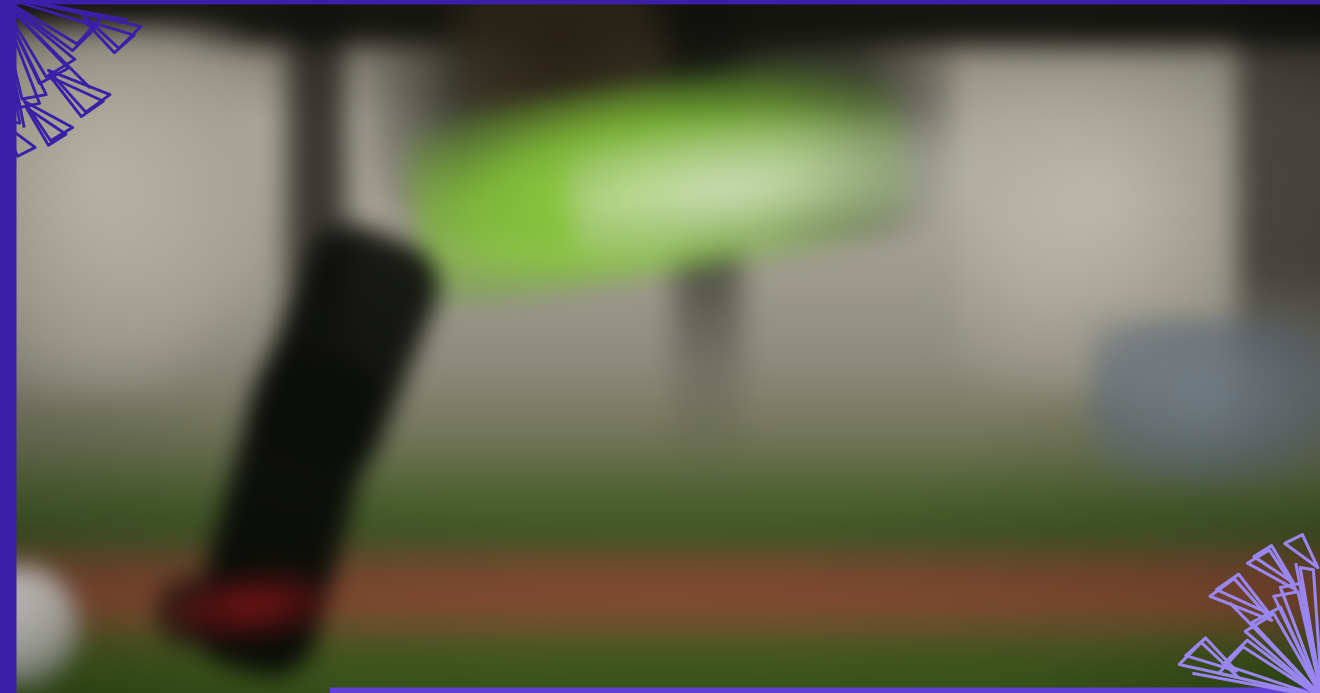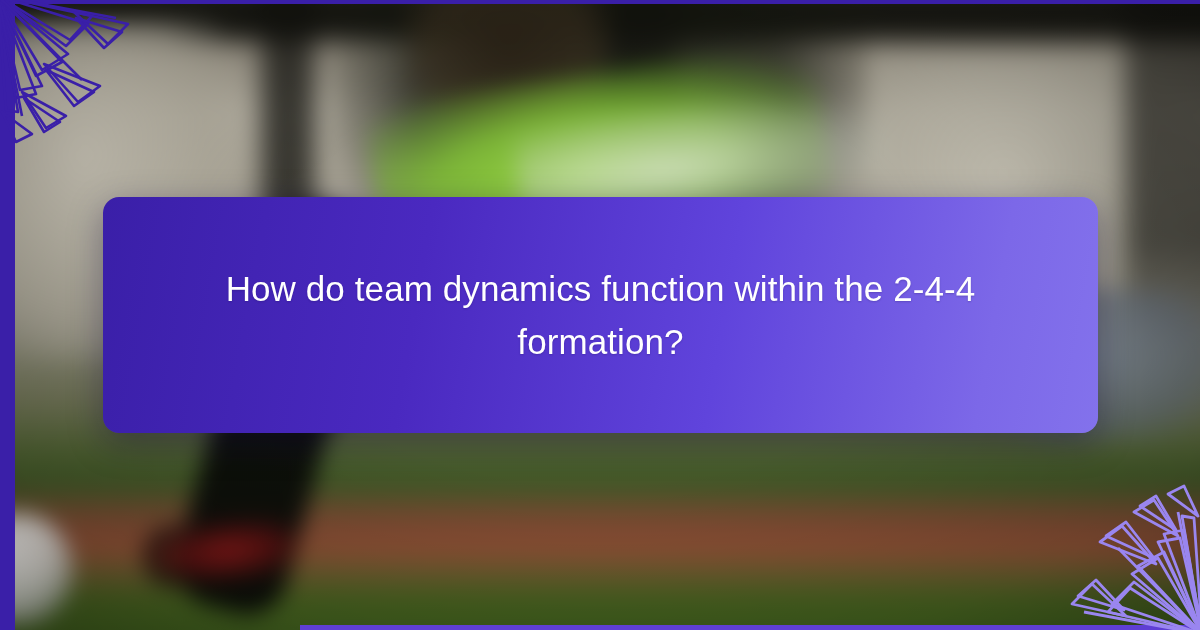--- a/index.html
+++ b/index.html
@@ -256,17 +256,14 @@
       <path d="M110 82 L62 60 L82 46 Z"></path>
       <path d="M134 60 L90 36 L110 24 Z"></path>
       <path d="M132 54 L96 30 L112 20 Z"></path>
       <path d="M154 40 L124 18 L140 10 Z"></path>
       <path d="M158 158 L40 136"></path>
       <path d="M158 158 L74 72"></path>
       <path d="M158 158 L134 36"></path>
     </g>
   </svg>
 
-  <div class="card">
-    <div class="card-text">How do team dynamics function within the 2-4-4 formation?</div>
-  </div>
 
 </div>
 
 </body></html>

